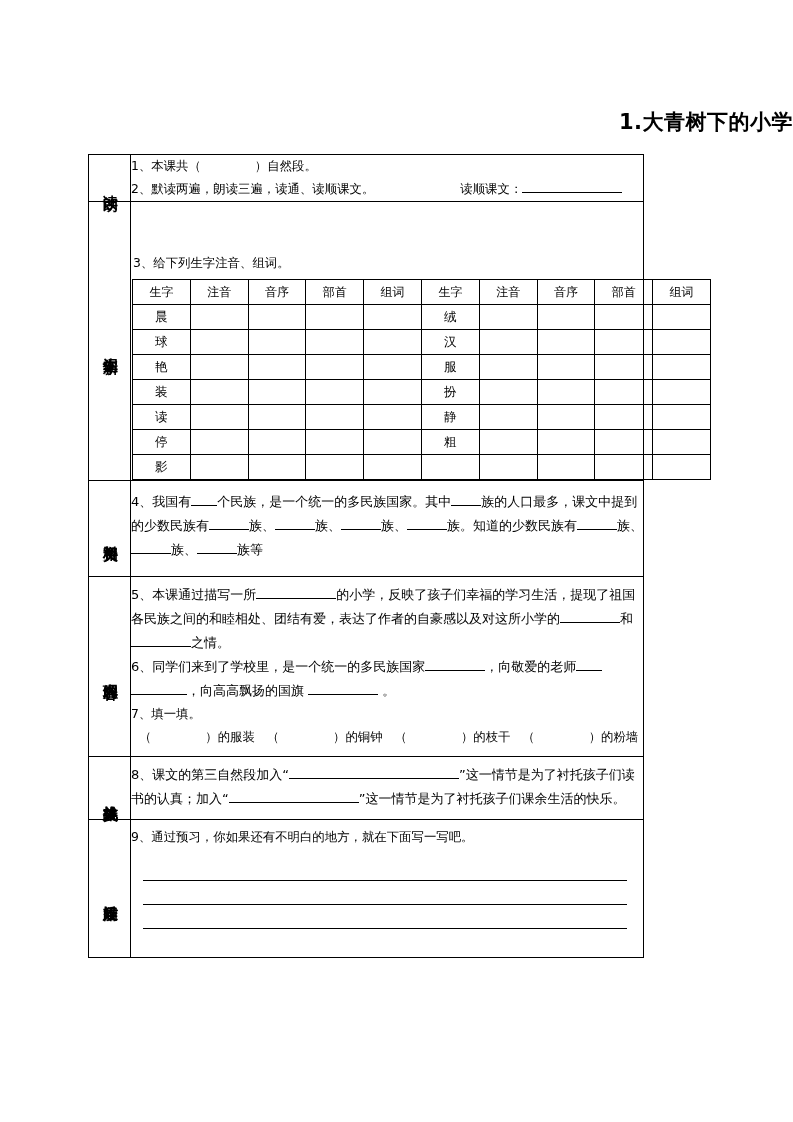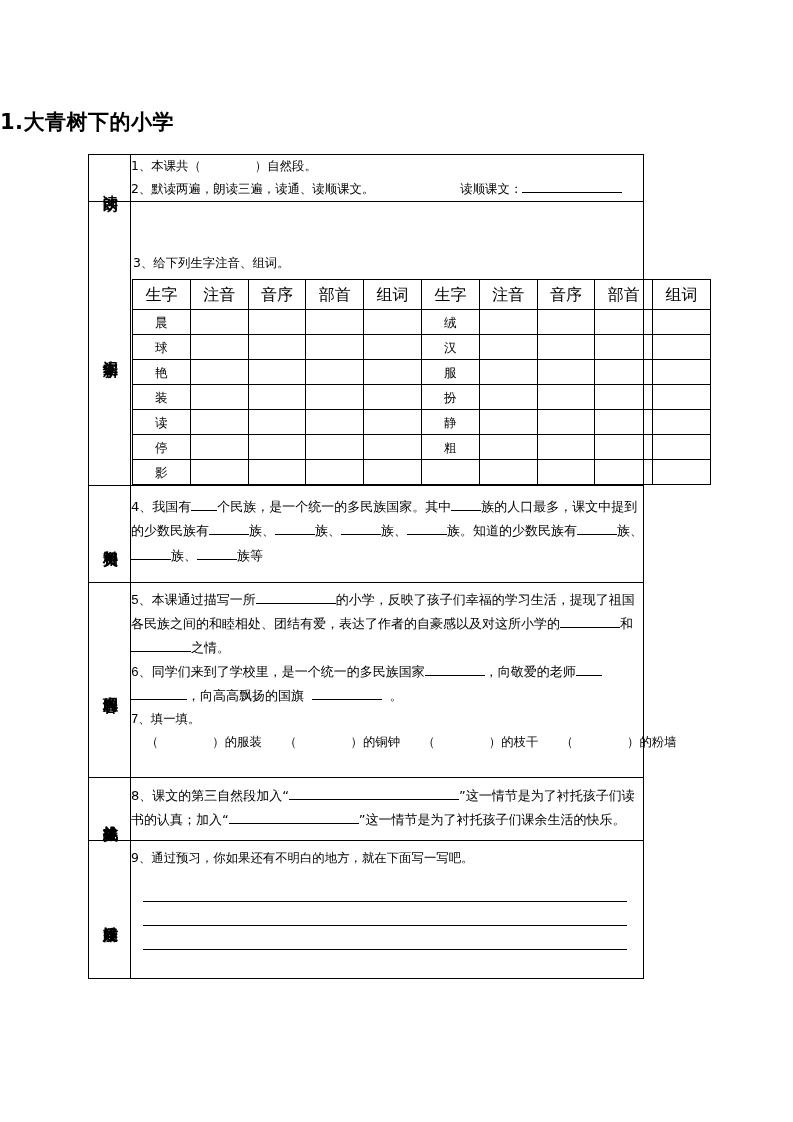--- a/index.html
+++ b/index.html
@@ -13,21 +13,21 @@
     overflow: hidden;
   }
 
   .page { position: relative; width: 793px; height: 1122px; }
 
   .doc-title {
     position: absolute;
     top: 108px;
     left: 0;
     width: 793px;
-    text-align: left;
+    text-align: right;
     font-size: 21px;
     font-weight: bold;
     letter-spacing: 0.5px;
   }
 
   
   .ws-wrap {
     position: absolute;
     left: 88px;
     top: 154px;
@@ -102,21 +102,21 @@
   }
   table.chars td {
     border: 1px solid #000;
     height: 25px;
     width: 57.8px;
     text-align: center;
     vertical-align: middle;
     font-size: 12.6px;
     padding: 0;
   }
-  table.chars td.hdr { font-size: 16px; }
+  table.chars td.hdr { font-size: 12px; }
   .chars-note { font-size: 12.4px; padding: 5px 0 3px 2px; }
 
   
   .wline {
     border-bottom: 1px solid #000;
     height: 24px;
     margin: 0 16px 0 12px;
   }
   .wline.first { margin-top: 8px; }
 
@@ -266,21 +266,21 @@
             <div class="ln-wrap">
               <span>4、</span><span>我国有</span><span class="blank b26"></span><span>个民族，是一个统一的多民族国家。其中</span><span class="blank b30"></span><span>族的人口最多，课文中提到的少数民族有</span><span class="blank b40"></span><span>族、</span><span class="blank b40"></span><span>族、</span><span class="blank b40"></span><span>族、</span><span class="blank b40"></span><span>族。知道的少数民族有</span><span class="blank b40"></span><span>族、</span><span class="blank b40"></span><span>族、</span><span class="blank b40"></span><span>族等</span>
             </div>
           </td>
         </tr>
 
         <tr>
           <td class="label-cell">
             <span class="vlabel">理解内容</span>
           </td>
-          <td class="body-cell" style="padding-top:6px;padding-bottom:22px;font-family:Liberation Mono, monospace;">
+          <td class="body-cell" style="padding-top:6px;padding-bottom:7px;">
             <div class="ln-wrap">
               <span>5、</span><span>本课通过描写一所</span><span class="blank b80"></span><span>的小学，反映了孩子们幸福的学习生活，提现了祖国各民族之间的和睦相处、团结有爱，表达了作者的自豪感以及对这所小学的</span><span class="blank b60"></span><span>和</span><span class="blank b60"></span><span>之情。</span>
             </div>
             <div class="ln-wrap">
               <span>6、</span><span>同学们来到了学校里，是一个统一的多民族国家</span><span class="blank b60"></span><span>，向敬爱的老师</span><span class="blank b26"></span> <span class="blank b56"></span><span>，向高高飘扬的国旗</span> <span class="blank b70"></span> <span>。</span>
             </div>
             <div class="ln">
               <span>7、</span><span>填一填。</span>
             </div>
             <div class="q7-row">

